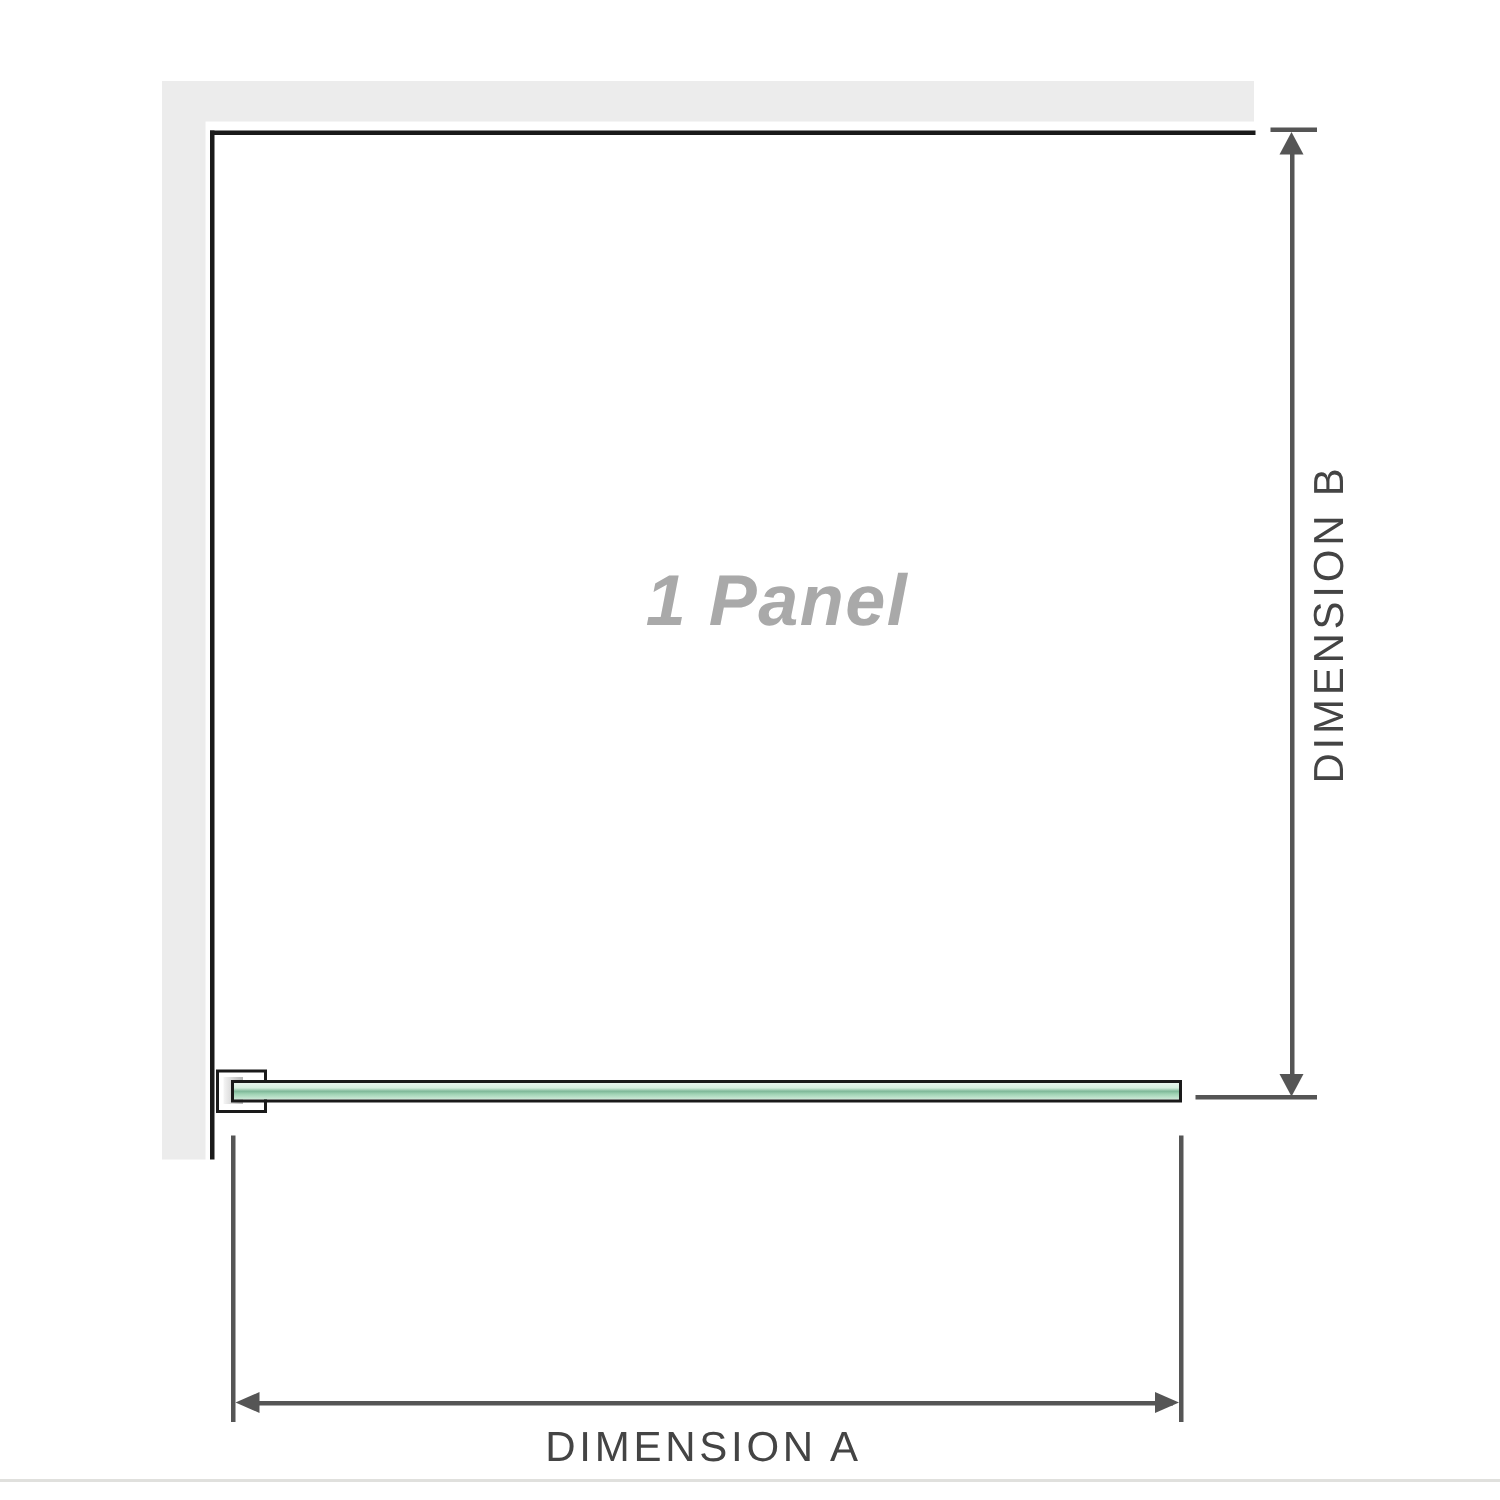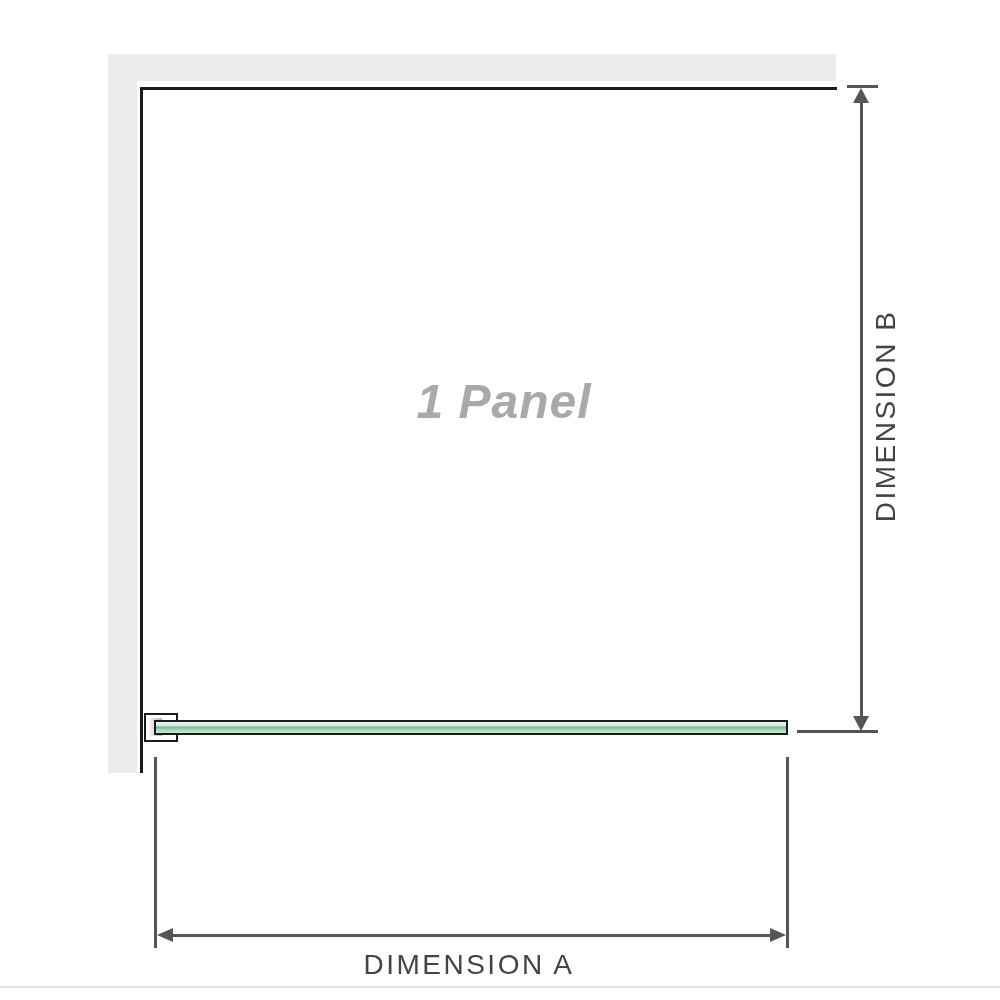--- a/index.html
+++ b/index.html
@@ -70,21 +70,21 @@
     border-left:16px solid var(--dimension-lines,#555);}
 
   
   .dim-label{
     color:var(--dimension-text,#444444);
     font-size:28px;letter-spacing:2.5px;white-space:nowrap;
   }
   .dima-label{left:469px;top:965px;transform:translate(-50%,-50%);text-align:center;}
   .dimb-label{left:886px;top:416px;transform:translate(-50%,-50%) rotate(-90deg);}
   .panel-label{
-    left:504px;top:401px;transform:translate(-50%,-50%);
+    left:518px;top:401px;transform:translate(-50%,-50%);
     color:var(--panel-text,#a9a9a9);
     font-size:48px;font-style:italic;font-weight:700;letter-spacing:1px;
     white-space:nowrap;
   }
 
   .bottom-rule{left:0;top:986px;width:1000px;height:2px;background:var(--divider,#e0e0dd);}
 </style>
 </head>
 <body>
 

